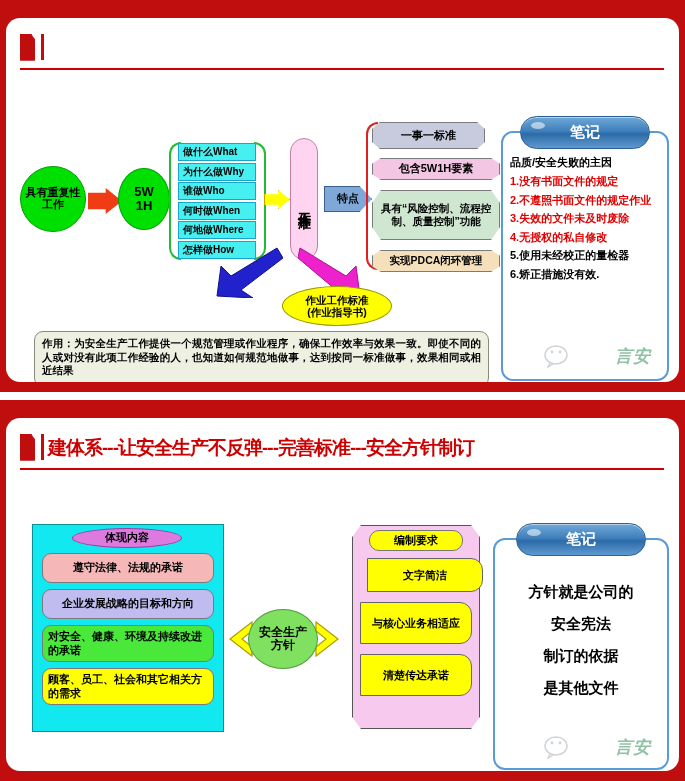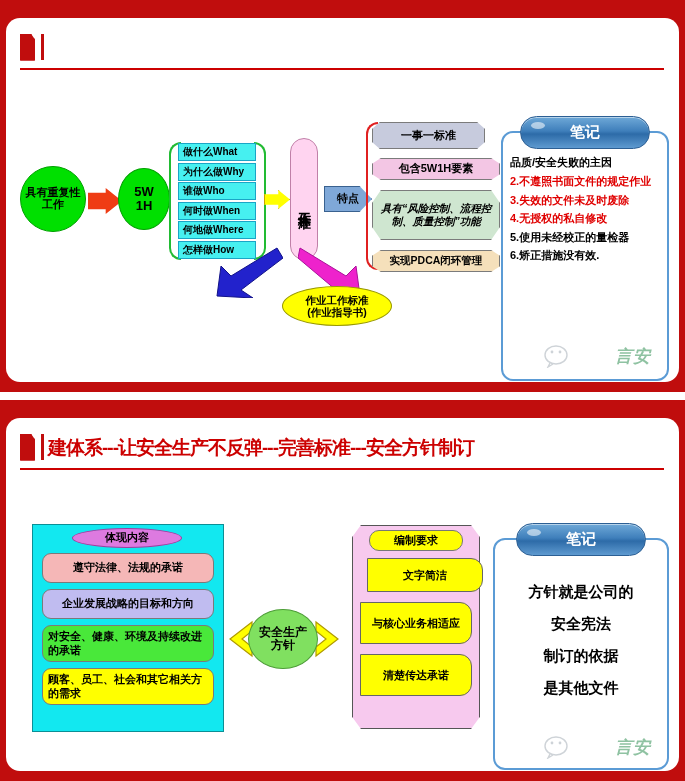--- a/index.html
+++ b/index.html
@@ -105,21 +105,21 @@
   }
   .redbrace {
     position:absolute; left:360px; top:104px; width:12px; height:148px;
     border:2px solid #e02020; border-right:none;
     border-top-left-radius:16px; border-bottom-left-radius:16px;
   }
   .oct { clip-path: polygon(7% 0, 93% 0, 100% 26%, 100% 74%, 93% 100%, 7% 100%, 0 74%, 0 26%); }
   .f-box { left:366px; font-size:11px; border:1px solid #7b7b7b; }
   .f1b { top:104px; width:113px; height:27px; background:#c7cbdd; }
   .f2b { top:140px; width:128px; height:22px; background:#f3c6e4; }
-  .f3b { top:172px; width:128px; height:50px; background:#cfe6d0; padding:9px 5px; font-size:10.5px; line-height:1.25;font-style:italic; }
+  .f3b { top:172px; width:128px; height:50px; background:#cfe6d0; padding:9px 5px; font-size:10.5px; line-height:1.25; }
   .f4b { top:232px; width:128px; height:22px; background:#f5e0bb; font-size:10.5px; }
 
   .s1-bluearrow {
     position:absolute; left:205px; top:228px; width:72px; height:52px;
   }
   .s1-pinkarrow {
     position:absolute; left:292px; top:228px; width:68px; height:52px;
   }
   .s1-teal {
     left:148px; top:273px; width:116px; height:34px; background:#8fd4c4;
@@ -259,25 +259,27 @@
       </svg>
       <svg class="s1-pinkarrow" viewBox="0 0 68 52">
         <path d="M2 2 L0 12 L38 44 L26 52 L62 50 L58 20 L48 30 Z" fill="#ee22cc" stroke="#aa1199" stroke-width="1"></path>
       </svg>
 
       <div class="shp ell s1-yellow">
         <span style="white-space:pre-line">作业工作标准
 (作业指导书)</span>
       </div>
 
+      <div class="s1-bottombox">作用：为安全生产工作提供一个规范管理或作业程序，确保工作效率与效果一致。即使不同的人或对没有此项工作经验的人，也知道如何规范地做事，达到按同一标准做事，效果相同或相近结果</div>
 
       <div class="notes" id="notes1">
         <div class="notes-tab">笔记</div>
         <div class="notes-body">
           <div class="nb-head">品质/安全失败的主因</div>
+          <div class="nb-item nb-red">1.没有书面文件的规定</div>
           <div class="nb-item nb-red">2.不遵照书面文件的规定作业</div>
           <div class="nb-item nb-red">3.失效的文件未及时废除</div>
           <div class="nb-item nb-red">4.无授权的私自修改</div>
           <div class="nb-item nb-black">5.使用未经校正的量检器</div>
           <div class="nb-item nb-black">6.矫正措施没有效.</div>
         </div>
         <div class="wm" id="wm1">
           <svg width="34" height="24" viewBox="0 0 34 24" style="position:absolute;left:0;bottom:1px">
             <ellipse cx="13" cy="11" rx="11" ry="9" fill="none" stroke="#9aa4ad" stroke-width="1.4"></ellipse>
             <path d="M7 19 L5 23 L10 20" fill="none" stroke="#9aa4ad" stroke-width="1.4"></path>

